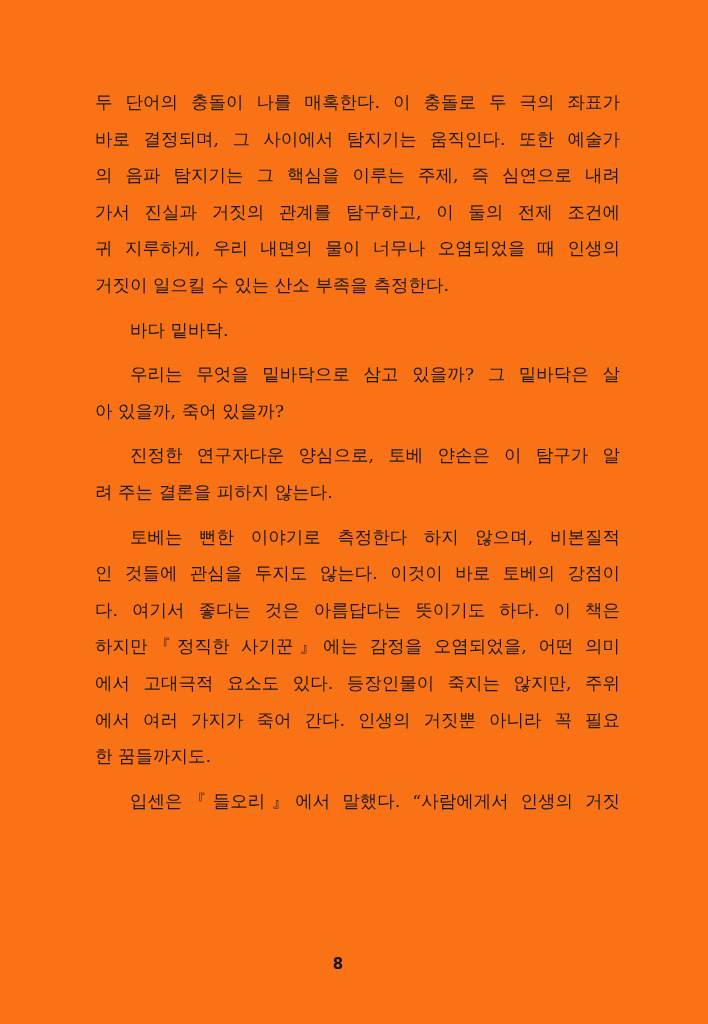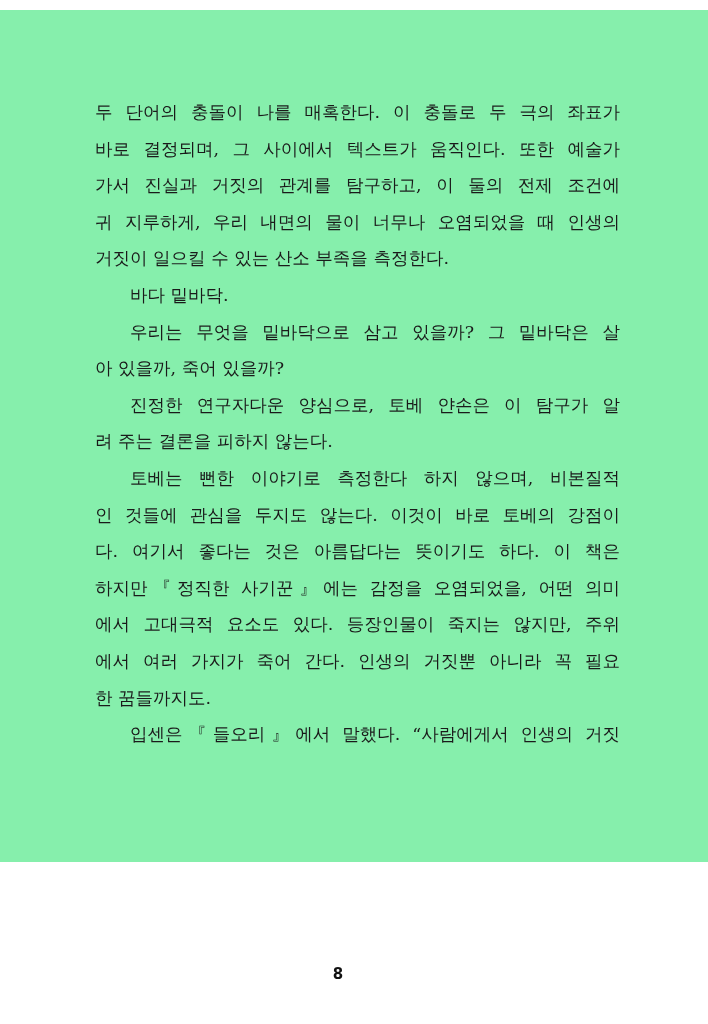--- a/index.html
+++ b/index.html
@@ -1,54 +1,55 @@
 <!DOCTYPE html>
 <html><head>
 <meta charset="utf-8">
 <style>
   html, body { margin: 0; padding: 0; background: #ffffff; }
   body { width: 708px; height: 1024px; position: relative; overflow: hidden; }
-  .page { position: absolute; left: 0; top: 10px; width: 708px; height: 852px; background: #86efac; }
+  .page { position: absolute; left: 0; top: 0; width: 708px; height: 1024px; background: #f97316; }
   .text-block {
     position: absolute;
     left: 95px;
     top: 84px;
     width: 525px;
     font-family: "DejaVu Serif", "Liberation Serif", serif;
     font-size: 17.5px;
     color: #1a1a1a;
     line-height: 36.6px;
   }
   .line {
     display: block;
     height: 36.6px;
     white-space: nowrap;
     text-align: justify;
     text-align-last: justify;
   }
   .line.last { text-align-last: left; }
-  .line.indent { padding-left: 35px; }
+  .line.indent { padding-left: 35px; margin-top: 8px; }
   .page-number {
     position: absolute;
     left: 0; width: 676px;
     top: 955px;
     text-align: center;
     font-family: "DejaVu Sans", "Liberation Sans", sans-serif;
     font-weight: bold;
     font-size: 15px;
     color: #111;
   }
 </style>
 </head>
 <body>
 
 <div class="page">
   <div class="text-block">
     <span class="line">두 단어의 충돌이 나를 매혹한다. 이 충돌로 두 극의 좌표가</span>
-    <span class="line">바로 결정되며, 그 사이에서 텍스트가 움직인다. 또한 예술가</span>
+    <span class="line">바로 결정되며, 그 사이에서 탐지기는 움직인다. 또한 예술가</span>
+    <span class="line">의 음파 탐지기는 그 핵심을 이루는 주제, 즉 심연으로 내려</span>
     <span class="line">가서 진실과 거짓의 관계를 탐구하고, 이 둘의 전제 조건에</span>
     <span class="line">귀 지루하게, 우리 내면의 물이 너무나 오염되었을 때 인생의</span>
     <span class="line last">거짓이 일으킬 수 있는 산소 부족을 측정한다.</span>
     <span class="line indent last">바다 밑바닥.</span>
     <span class="line indent">우리는 무엇을 밑바닥으로 삼고 있을까? 그 밑바닥은 살</span>
     <span class="line last">아 있을까, 죽어 있을까?</span>
     <span class="line indent">진정한 연구자다운 양심으로, 토베 얀손은 이 탐구가 알</span>
     <span class="line last">려 주는 결론을 피하지 않는다.</span>
     <span class="line indent">토베는 뻔한 이야기로 측정한다 하지 않으며, 비본질적</span>
     <span class="line">인 것들에 관심을 두지도 않는다. 이것이 바로 토베의 강점이</span>

